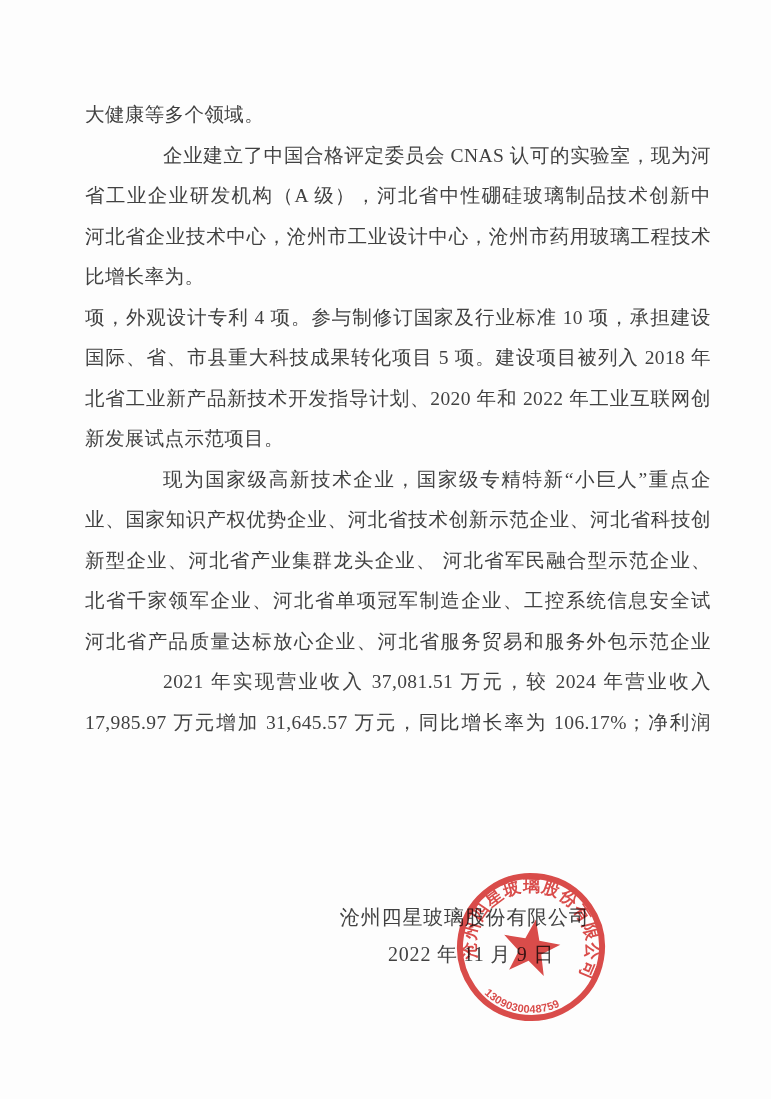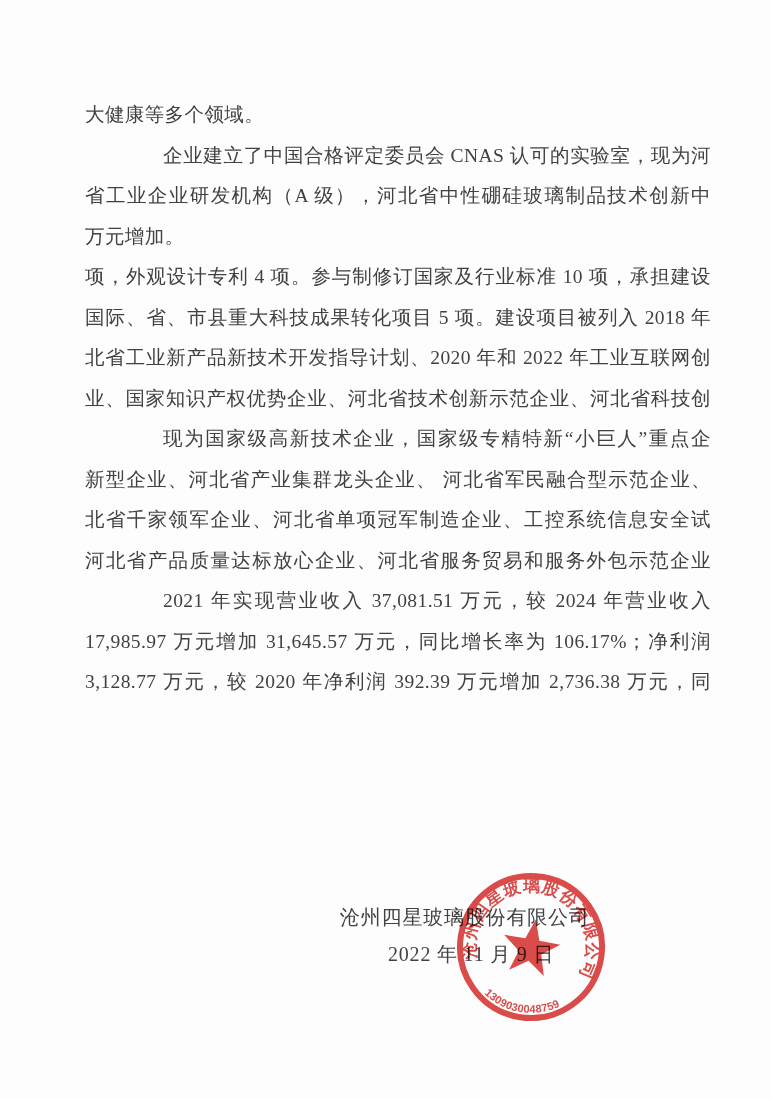--- a/index.html
+++ b/index.html
@@ -71,32 +71,33 @@
 </style>
 </head>
 <body>
 
 <div class="page">
 
   <div class="body-text">
       <div class="line last">大健康等多个领域。</div>
       <div class="line indent">企业建立了中国合格评定委员会 CNAS 认可的实验室，现为河北</div>
       <div class="line">省工业企业研发机构（A 级），河北省中性硼硅玻璃制品技术创新中心，</div>
-      <div class="line last">万元增加。</div>
+      <div class="line">河北省企业技术中心，沧州市工业设计中心，沧州市药用玻璃工程技术</div>
+      <div class="line last">比增长率为。</div>
       <div class="line">项，外观设计专利 4 项。参与制修订国家及行业标准 10 项，承担建设了</div>
       <div class="line">国际、省、市县重大科技成果转化项目 5 项。建设项目被列入 2018 年河</div>
       <div class="line">北省工业新产品新技术开发指导计划、2020 年和 2022 年工业互联网创</div>
+      <div class="line last">新发展试点示范项目。</div>
+      <div class="line indent">现为国家级高新技术企业，国家级专精特新“小巨人”重点企</div>
       <div class="line">业、国家知识产权优势企业、河北省技术创新示范企业、河北省科技创</div>
-      <div class="line indent">现为国家级高新技术企业，国家级专精特新“小巨人”重点企</div>
       <div class="line">新型企业、河北省产业集群龙头企业、 河北省军民融合型示范企业、 河</div>
       <div class="line">北省千家领军企业、河北省单项冠军制造企业、工控系统信息安全试点、</div>
       <div class="line">河北省产品质量达标放心企业、河北省服务贸易和服务外包示范企业等。</div>
       <div class="line indent">2021 年实现营业收入 37,081.51 万元，较 2024 年营业收入</div>
       <div class="line">17,985.97 万元增加 31,645.57 万元，同比增长率为 106.17%；净利润</div>
-      <div class="line">3,128.77 万元，较 2020 年净利润 392.39 万元增加 2,736.38 万元，同</div>
     </div>
 
   <div class="sig-company">沧州四星玻璃股份有限公司</div>
 
   <div class="sig-date">2022 年 11 月 9 日</div>
 
   <div class="seal">
     <svg viewBox="0 0 160 160" width="160" height="160">
       <g transform="rotate(10 80 82)">
         <defs>

